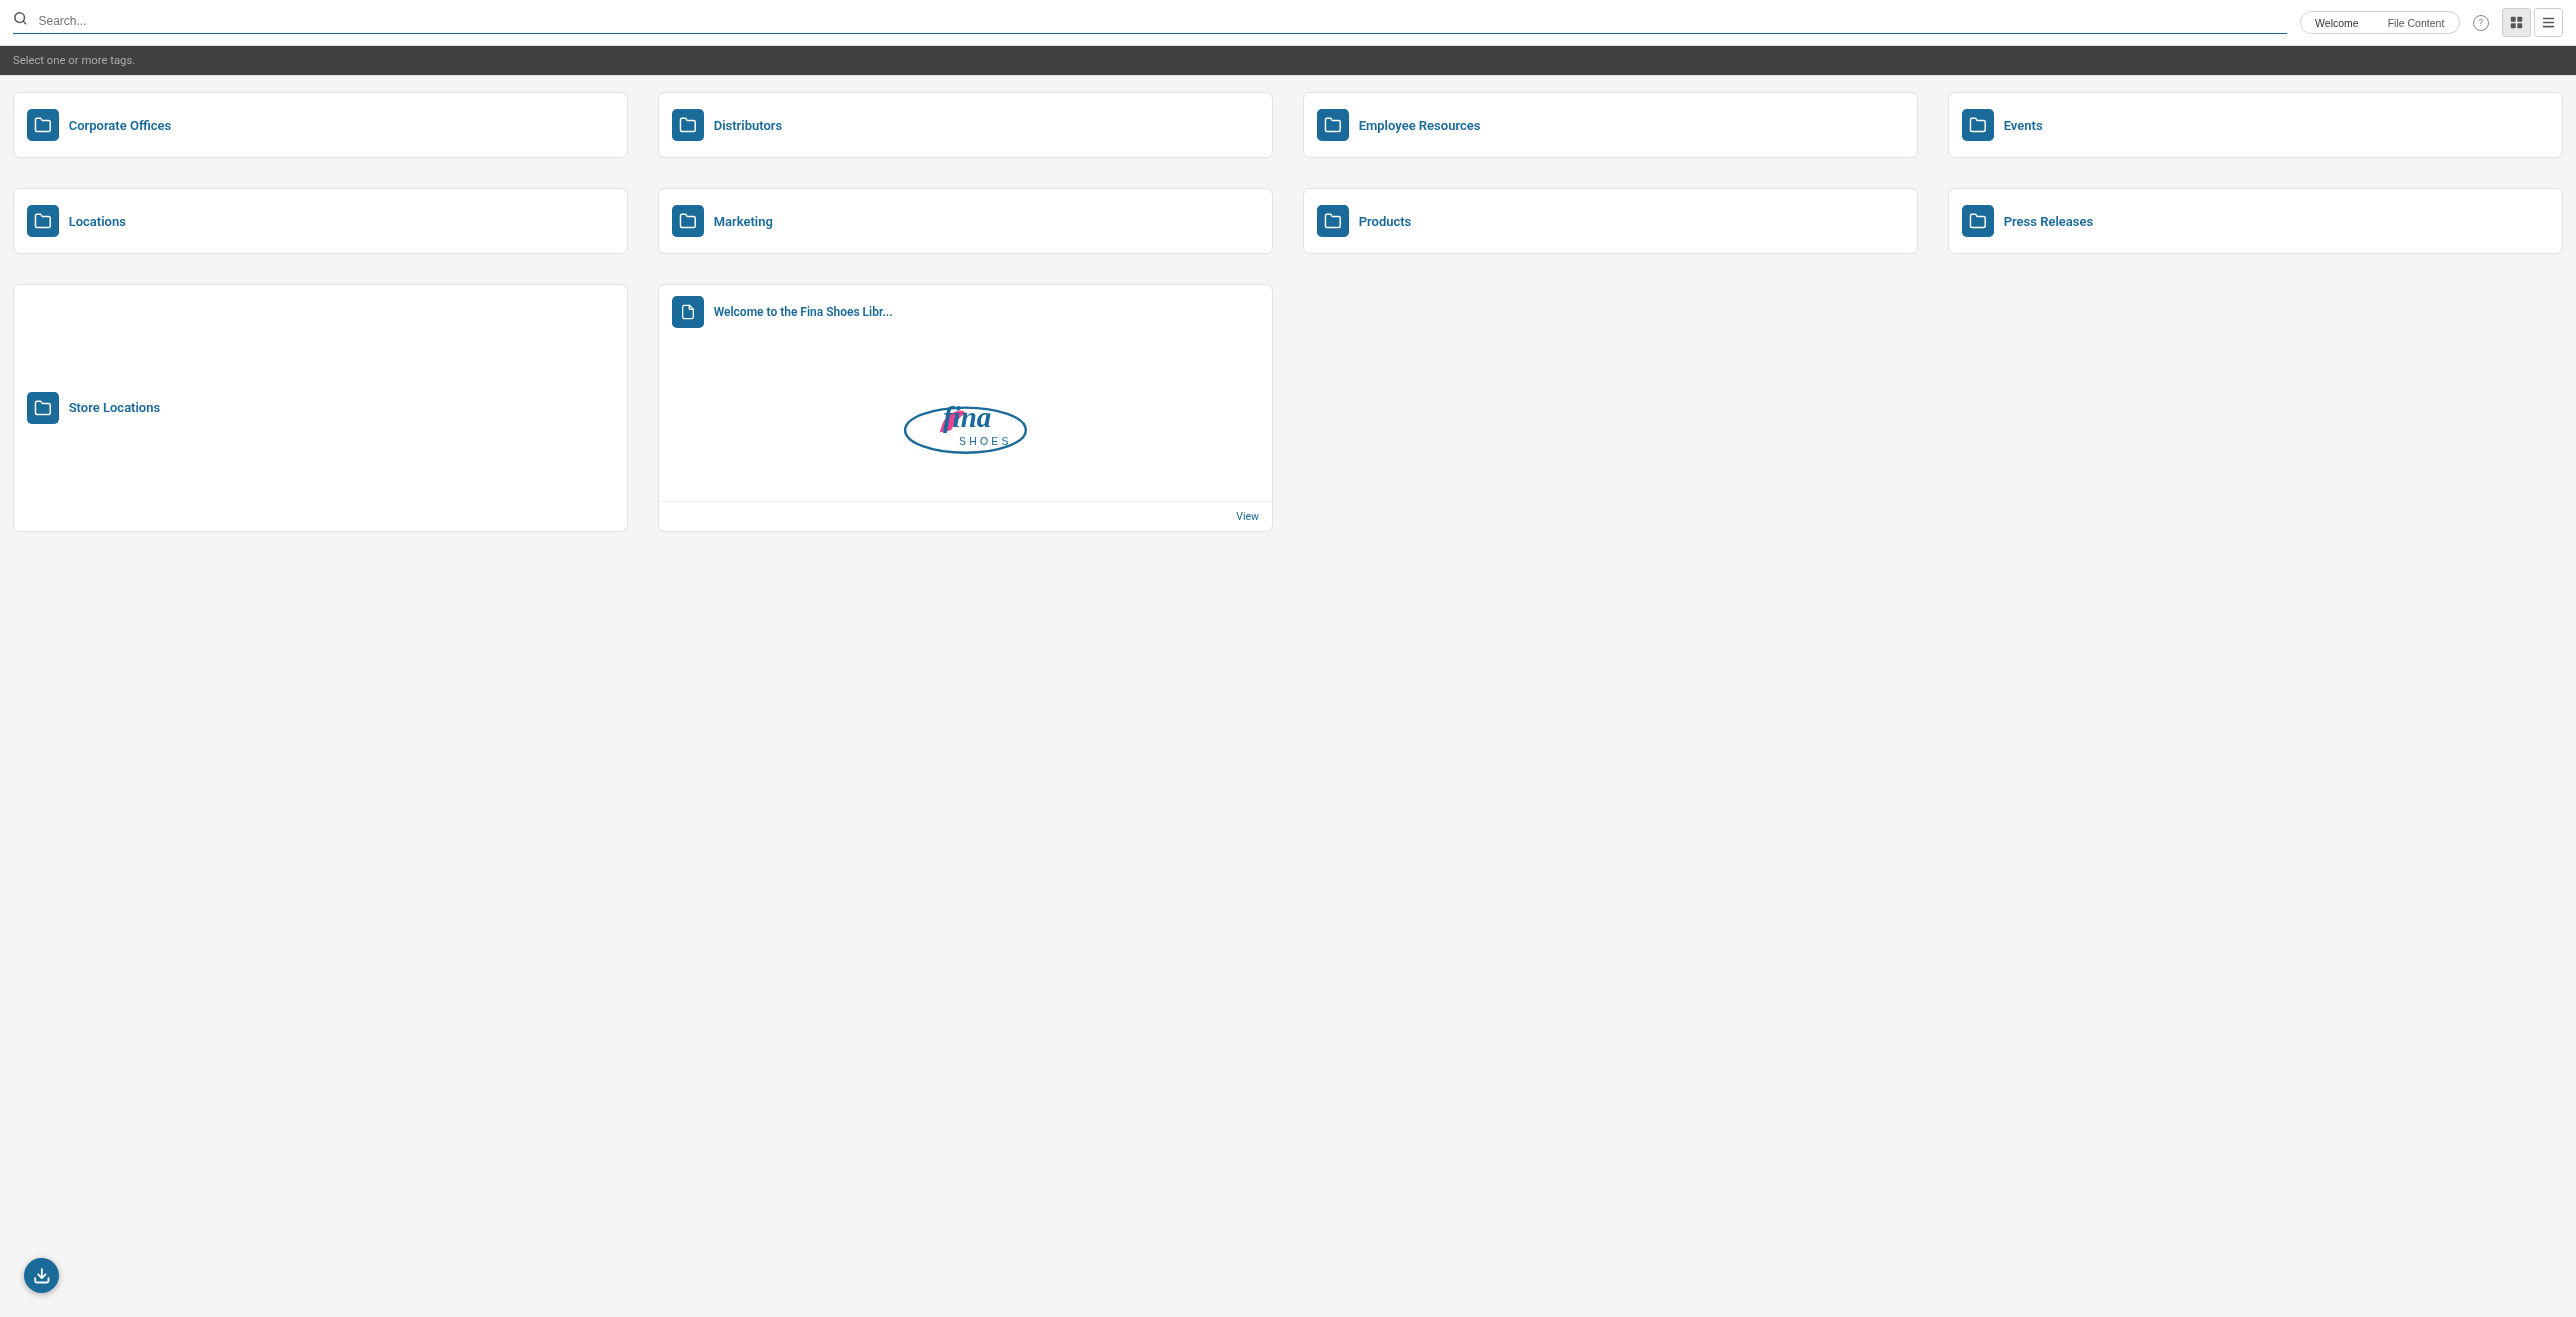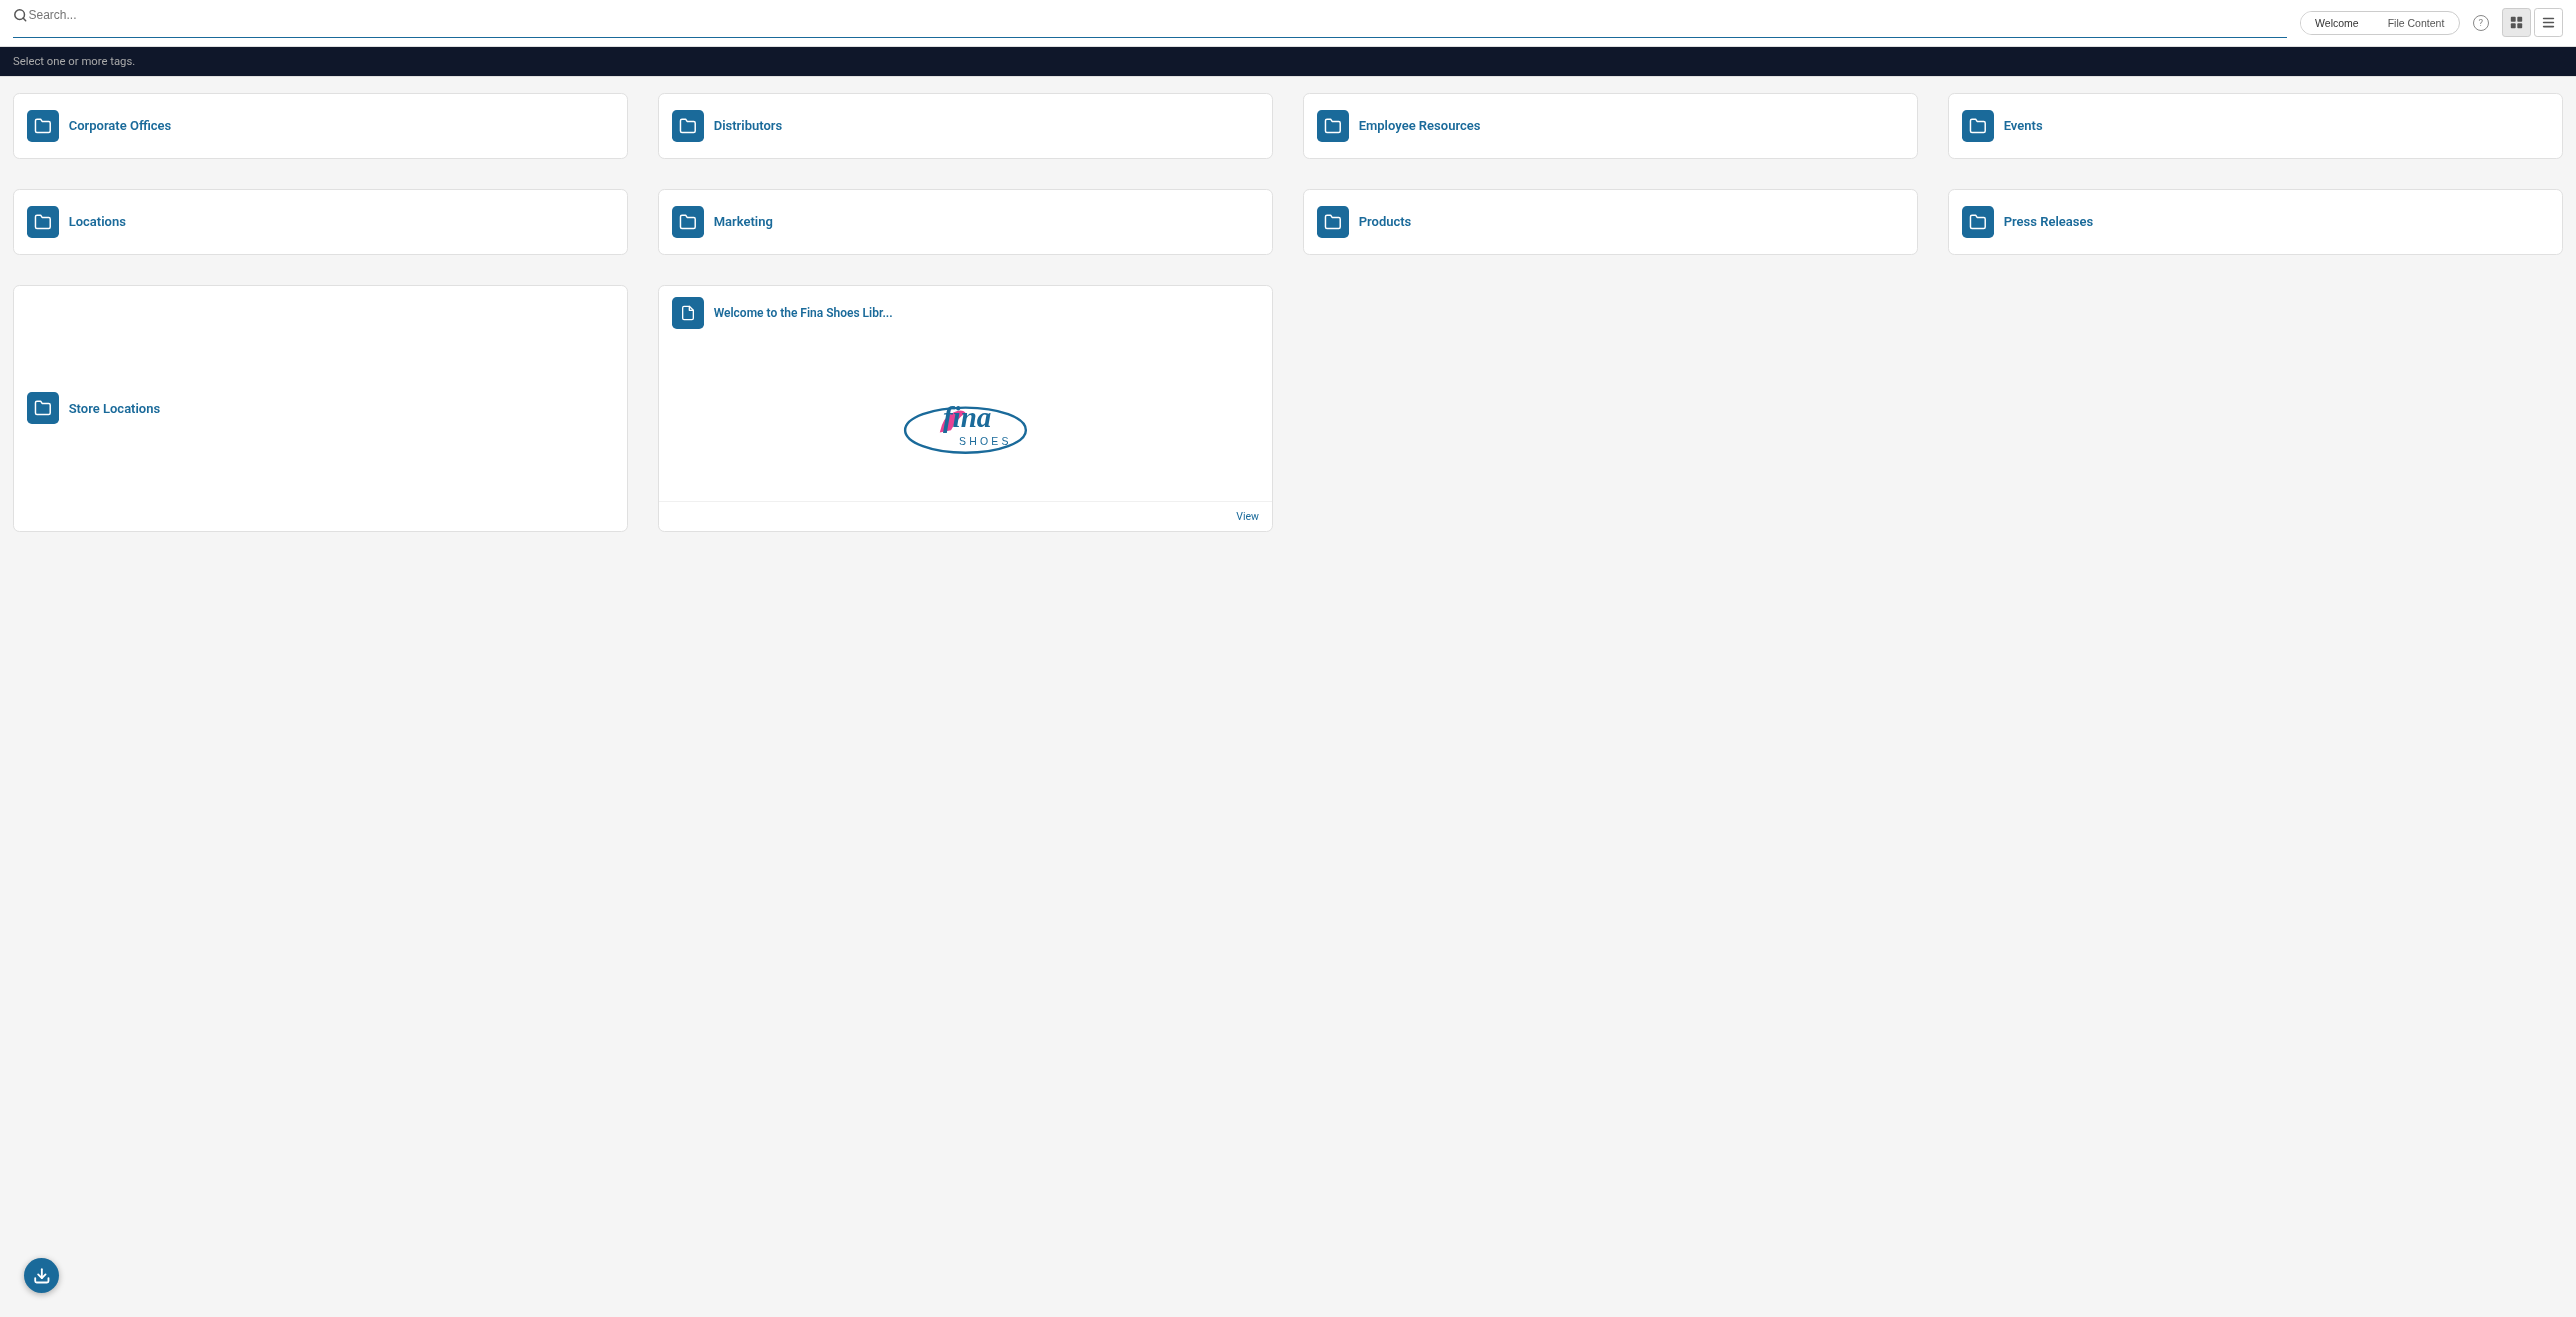--- a/index.html
+++ b/index.html
@@ -13,25 +13,25 @@
       background: #fff;
       border-bottom: 0.8px solid #e0e0e0;
       padding: 8px 13px;
       display: flex;
       align-items: center;
       gap: 13px;
     }
 
     .search-area {
       display: flex;
-      align-items: flex-start;
+      align-items: center;
       flex: 1;
-      gap: 1px;
+      gap: 11px;
       border-bottom: 1.6px solid #1a6a9a;
-      padding-bottom: 10px;
+      padding-bottom: 3px;
     }
 
     .search-icon-wrap {
       color: #555;
       font-size: 14.5px;
     }
 
     .search-input {
       border: none;
       outline: none;
@@ -96,21 +96,21 @@
       justify-content: center;
       color: #555;
       font-size: 13px;
     }
 
     .view-btn.active {
       background: #e8e8e8;
     }
 
     .tags-bar {
-      background: #0f172a;
+      background: #404040;
       padding: 8px 13px;
       border-bottom: 0.8px solid #e0e0e0;
       color: #aaa;
       font-size: 11.3px;
     }
 
     .content-area {
       padding: 16px 13px;
       display: grid;
       grid-template-columns: repeat(4, 1fr);

